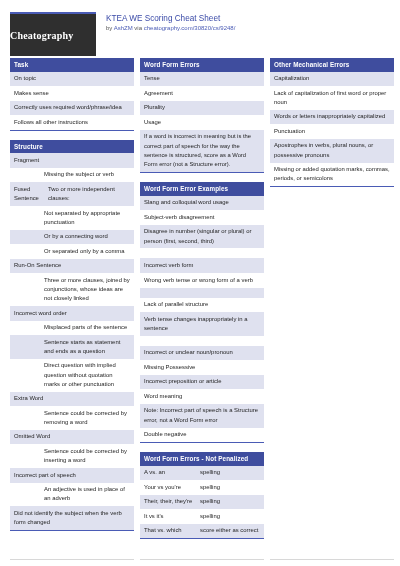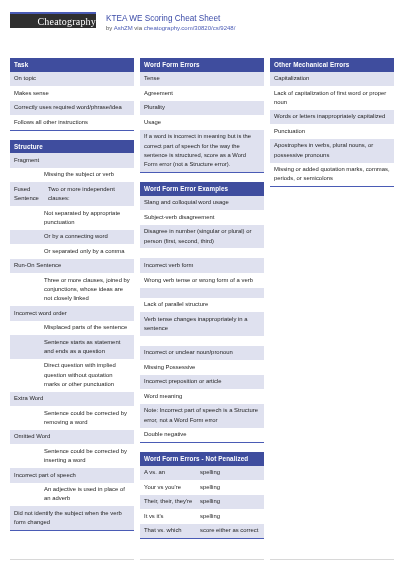--- a/index.html
+++ b/index.html
@@ -8,25 +8,26 @@
     width: 400px; height: 566px;
     background: #ffffff;
     font-family: "Liberation Sans", sans-serif;
     color: #222;
   }
   .page { width: 400px; height: 566px; padding: 12px 10px 8px 10px; position: relative; }
 
   
   .masthead { display: flex; align-items: flex-start; gap: 10px; height: 40px; }
   .logo {
-    width: 86px; height: 16px;
+    width: 86px; height: 44px;
     background: #2f2f2f;
     border-top: 2px solid #4a5bb5;
-    display: flex; align-items: center; justify-content: flex-end;
+    display: flex; align-items: center; justify-content: flex-start;
     flex: 0 0 auto;
+    font-weight: bold;
   }
   .logo span {
     color: #ffffff;
     font-family: "Liberation Serif", serif;
     font-size: 10px;
     letter-spacing: .2px;
   }
   .title-wrap { padding-top: 1px; }
   .sheet-title { font-size: 8.2px; color: #3b4ba8; line-height: 1.35; }
   .sheet-byline { font-size: 6px; color: #555; line-height: 1.5; }

